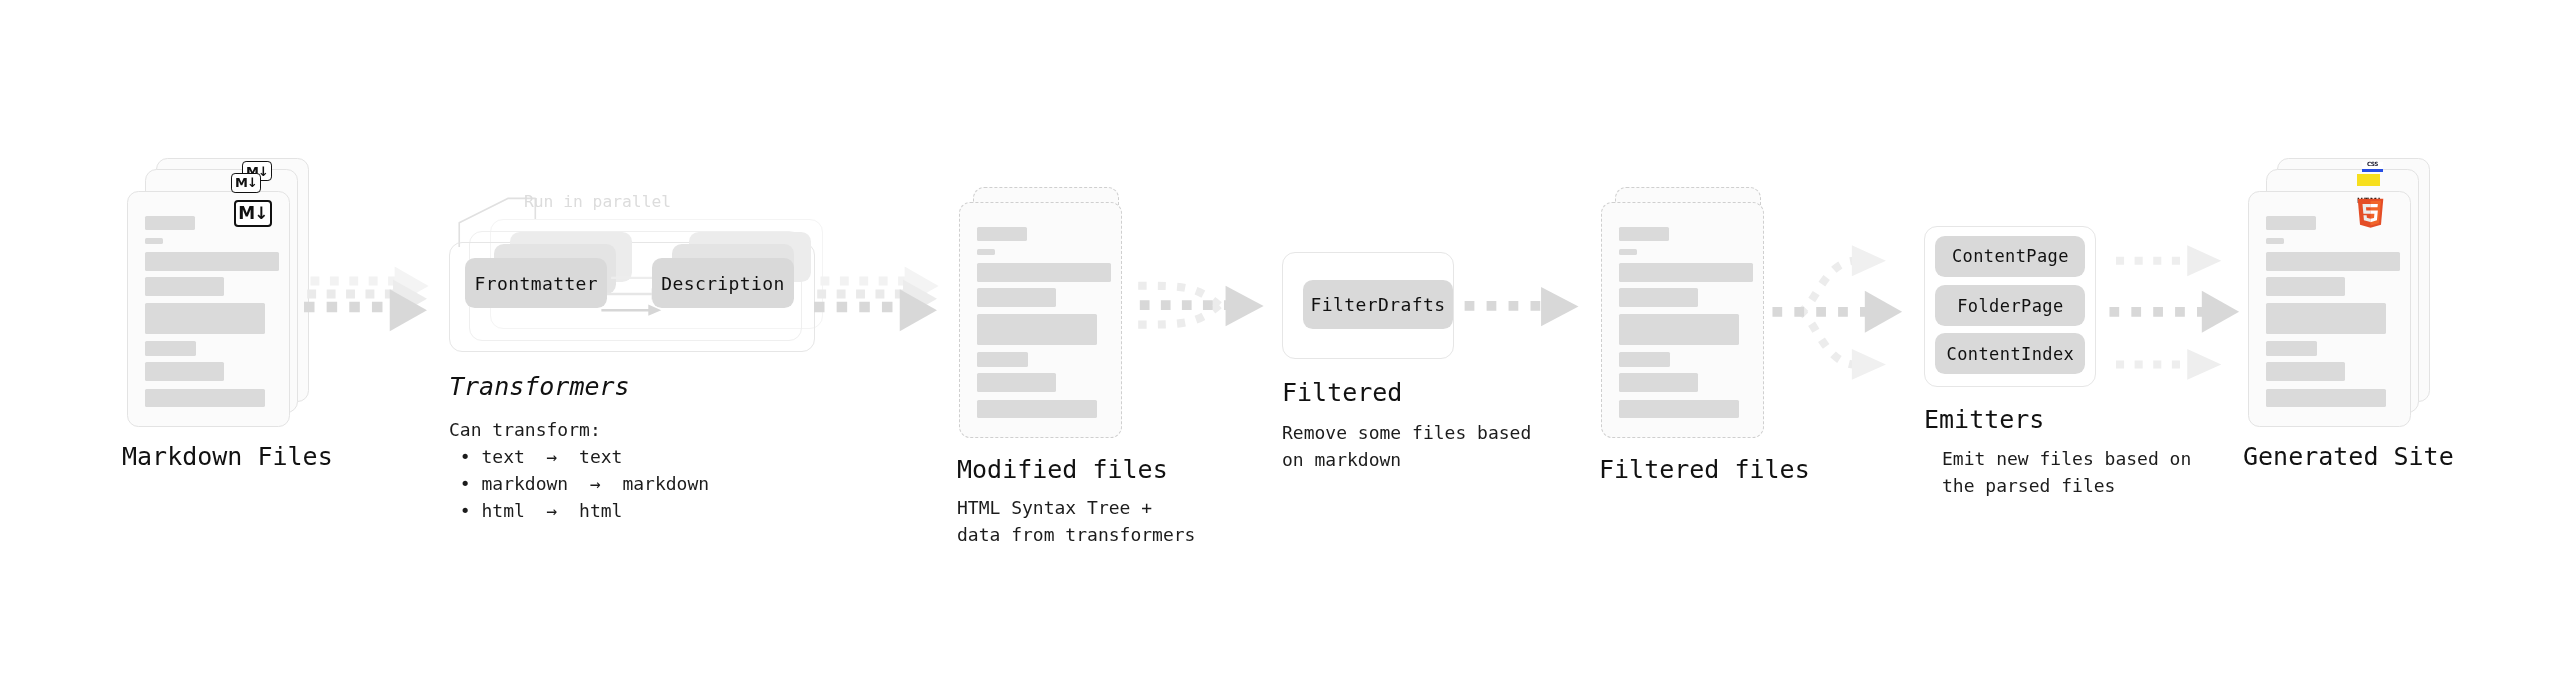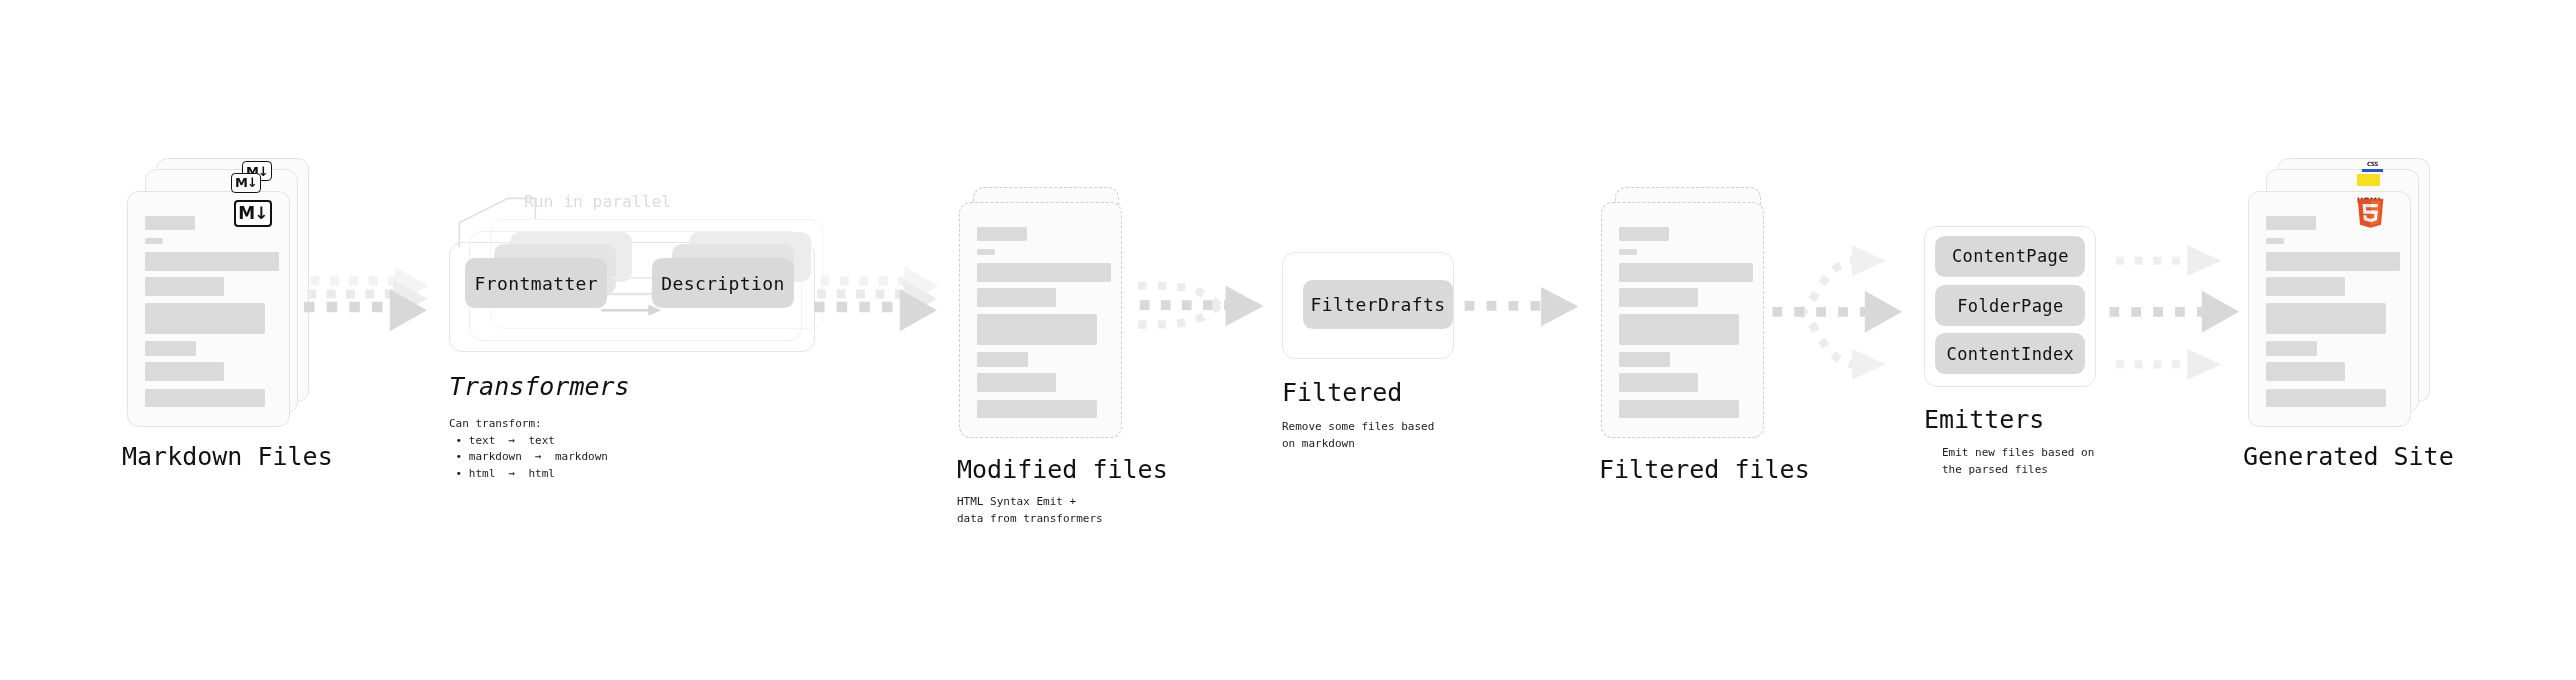--- a/index.html
+++ b/index.html
@@ -56,21 +56,21 @@
   }
   .pill.g2{background:#e4e4e4;color:transparent;}
   .pill.g3{background:#ececec;color:transparent;}
 
   
   .title{
     position:absolute;color:#111;font-size:25px;white-space:nowrap;
     letter-spacing:0px;
   }
   .subtitle{
-    position:absolute;color:#1c1c1c;font-size:11px;line-height:1.5;
+    position:absolute;color:#1c1c1c;font-size:18px;line-height:1.5;
     white-space:pre;letter-spacing:0px;
   }
   .ghost-label{
     position:absolute;color:#dcdcdc;font-size:16.3px;white-space:nowrap;
   }
 
   svg{position:absolute;overflow:visible;}
 </style>
 </head>
 <body>
@@ -178,21 +178,21 @@
           <div class="bar" style="left:17px;top:60px;width:134px;height:19.5px;"></div>
           <div class="bar" style="left:17px;top:85px;width:79px;height:19.5px;"></div>
           <div class="bar" style="left:17px;top:111px;width:120px;height:31px;"></div>
           <div class="bar" style="left:17px;top:149px;width:51px;height:15.4px;"></div>
           <div class="bar" style="left:17px;top:170px;width:79px;height:19.5px;"></div>
           <div class="bar" style="left:17px;top:197px;width:120px;height:18px;"></div>
         </div>
       </div>
     </div>
     <div class="title" style="left:0px;top:268px;">Modified files</div>
-    <div class="subtitle" style="left:0px;top:307px;">HTML Syntax Emit +
+    <div class="subtitle" style="left:0px;top:307px;">HTML Syntax Tree +
 data from transformers</div>
   </div>
 
   <svg style="left:1138px;top:268px;" width="142" height="89" viewBox="0 0 175 110">
     <g fill="none" stroke="#ececec" stroke-width="10" stroke-dasharray="10 14" stroke-linecap="butt">
       <path d="M0 22 C 55 22, 72 22, 100 46"></path>
       <path d="M0 70 C 55 70, 72 70, 100 46"></path>
     </g>
     <g fill="none" stroke="#d8d8d8" stroke-width="12" stroke-dasharray="12 14">
       <line x1="2" y1="46" x2="112" y2="46"></line>

